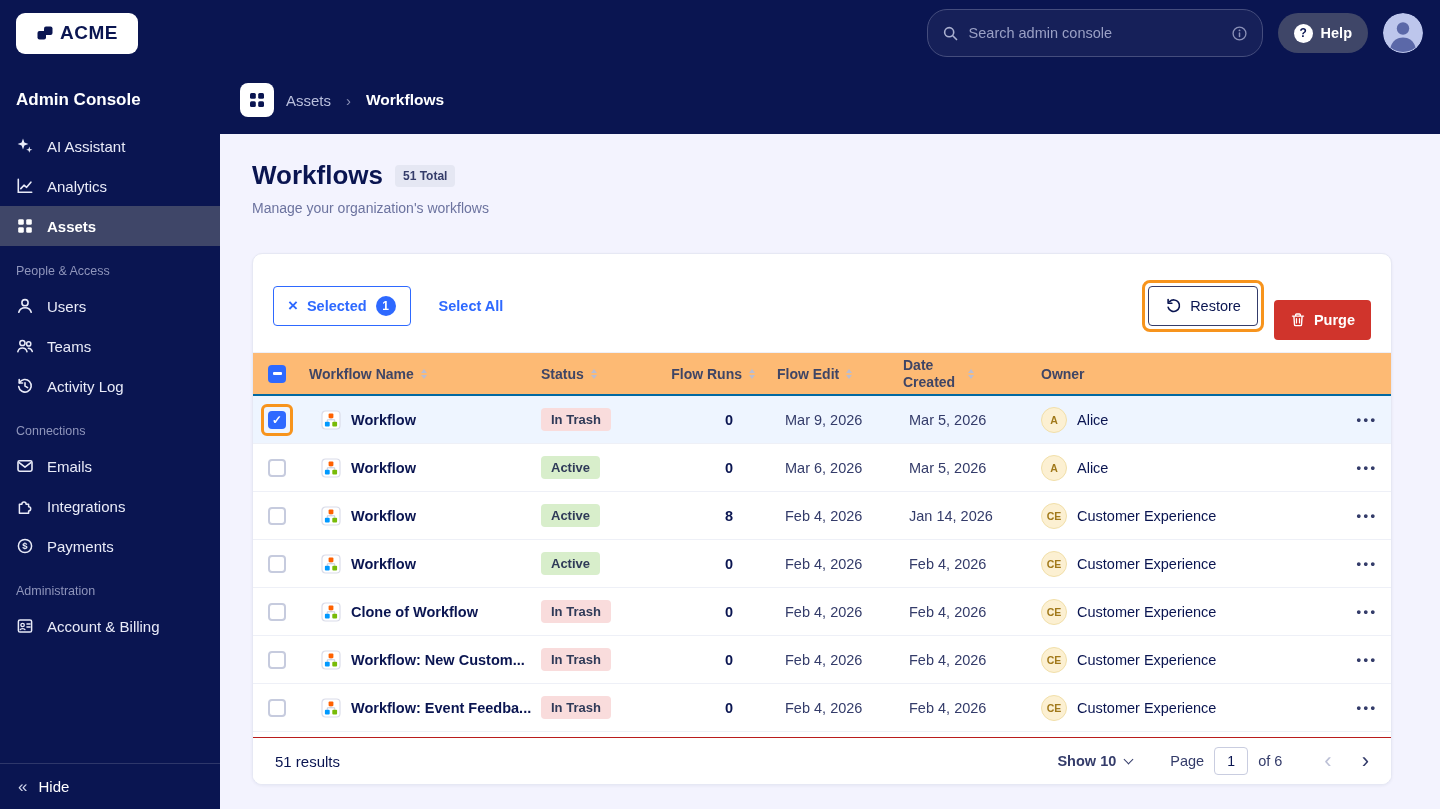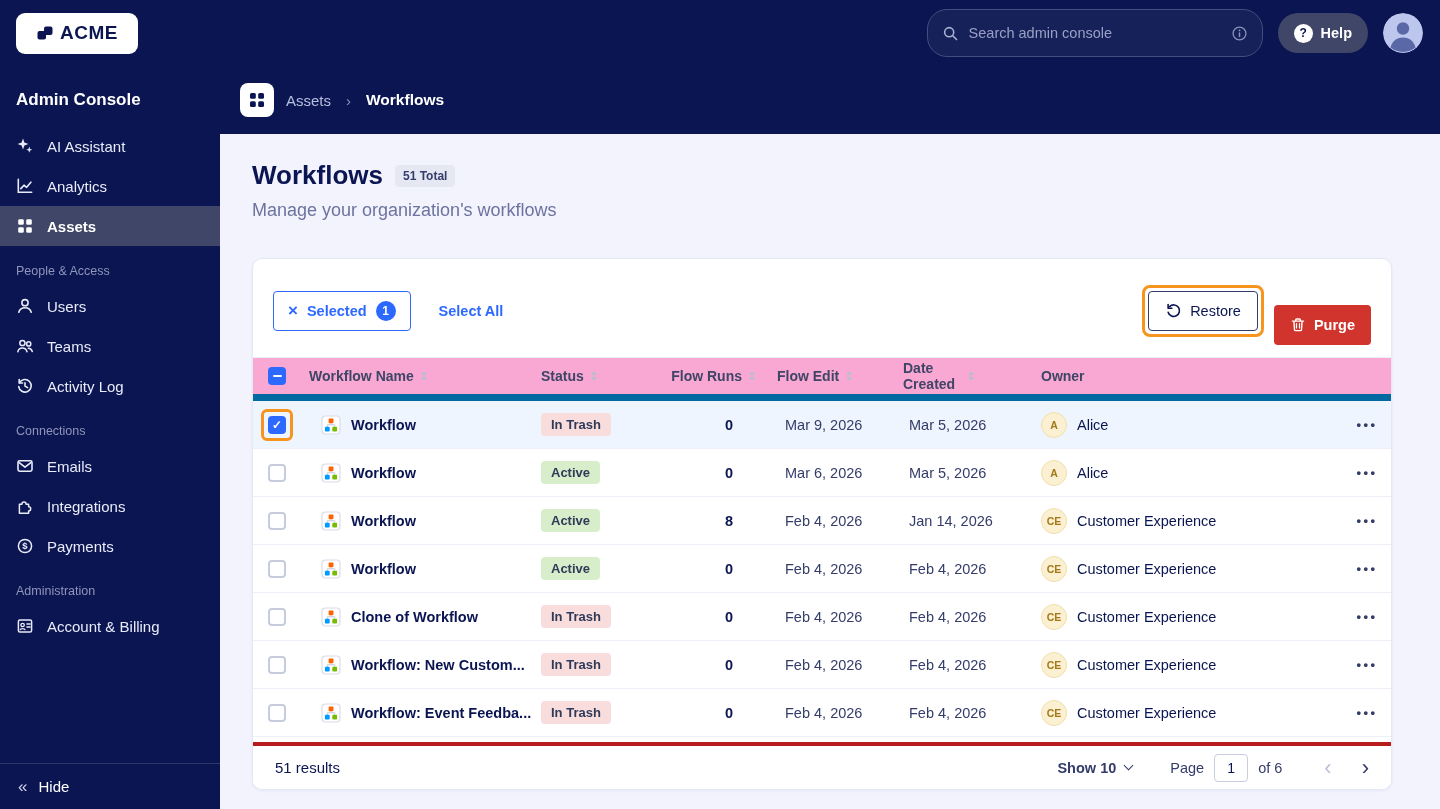--- a/index.html
+++ b/index.html
@@ -37,38 +37,38 @@
   .crumb-bar { height:68px; background:#0a1551; display:flex; align-items:center; padding:0 20px; gap:12px; flex:0 0 auto; }
   .crumb-appicon { width:34px; height:34px; background:#fff; border-radius:8px; display:flex; align-items:center; justify-content:center; }
   .crumb-parent { color:#b9bfdd; font-size:15px; }
   .crumb-sep { color:#8a90b5; font-size:15px; padding:0 3px; }
   .crumb-current { color:#fff; font-size:15.5px; font-weight:700; }
 
   .content { flex:1; padding:26px 48px 0 32px; }
   .page-title-row { display:flex; align-items:center; gap:12px; }
   .page-title { color:#0a1551; font-size:26px; font-weight:800; }
   .total-badge { background:#e5e7f3; color:#343c6a; font-size:12px; font-weight:700; padding:4px 8px; border-radius:4px; }
-  .page-subtitle { margin-top:9px; color:#6c739f; font-size:18px; }
+  .page-subtitle { margin-top:9px; color:#6c739f; font-size:14px; }
 
   
   .card { position:relative; margin-top:37px; height:532px; background:#fff; border:1px solid #e6e8f4; border-radius:10px; box-shadow:0 1px 3px rgba(20,30,80,.06); overflow:hidden; }
   .toolbar { display:flex; align-items:center; padding:17px 20px 12px; }
   .selected-btn { display:flex; align-items:center; gap:9px; height:40px; padding:0 14px; background:#fff; border:1px solid #2e69ff; border-radius:4px; }
   .sel-x { color:#2e69ff; font-size:17px; font-weight:700; line-height:1; }
   .sel-label { color:#2e69ff; font-size:14.5px; font-weight:700; }
   .sel-count { width:20px; height:20px; border-radius:50%; background:#2e69ff; color:#fff; font-size:12px; font-weight:700; display:flex; align-items:center; justify-content:center; }
   .select-all { margin-left:28px; color:#2e69ff; font-size:14.5px; font-weight:700; background:none; border:none; }
   .toolbar-right { margin-left:auto; display:flex; align-items:center; gap:10px; }
   .ann-box { border:3px solid #f7941d; border-radius:8px; padding:3px; display:inline-flex; }
   .restore-btn { display:flex; align-items:center; gap:8px; height:40px; padding:0 16px; background:#fff; border:1px solid #343c6a; border-radius:4px; color:#0a1551; font-size:14.5px; font-weight:400; }
   .purge-btn { display:flex; align-items:center; gap:8px; height:40px; padding:0 16px; background:#d0342c; border:none; border-radius:4px; color:#fff; font-size:14.5px; font-weight:700;margin-top:29px; }
 
   
   .tgrid { display:grid; grid-template-columns:48px 232px 128px 108px 126px 138px 1fr 56px; align-items:center; }
-  .thead { background:#f9a8d4; border-top:1px solid #eef0f8; border-bottom:7px solid #0369a1; height:44px; }
+  .thead { background:#fdba74; border-top:1px solid #eef0f8; border-bottom:2px solid #0369a1; height:44px; }
   .th { display:flex; align-items:center; padding-left:8px; font-size:14px; font-weight:700; color:#3f4565; }
   .th.right { justify-content:flex-end; padding-right:14px; }
   .th-text.narrow { width:58px; line-height:1.15; }
   .sort { display:inline-flex; flex-direction:column; gap:2px; margin-left:7px; }
   .sort i { width:0; height:0; border-left:3.5px solid transparent; border-right:3.5px solid transparent; display:block; }
   .sort .up { border-bottom:4px solid #b9bdd2; }
   .sort .down { border-top:4px solid #b9bdd2; }
 
   .trow { height:48px; border-bottom:1px solid #eef0f7; background:#fff; }
   .trow.selected { background:#eef5ff; }
@@ -87,21 +87,21 @@
 
   .status-badge { padding:4px 10px; border-radius:4px; font-size:13px; font-weight:700; color:#2f3a58; }
   .b-active { background:#d8eecb; }
   .b-trash { background:#f9dcdc; }
 
   .owner-av { width:26px; height:26px; border-radius:50%; background:#fcf0d2; border:1px solid #f1dfa9; color:#a1791a; font-size:10.5px; font-weight:700; display:flex; align-items:center; justify-content:center; flex:0 0 auto; }
   .owner-name { color:#0a1551; font-weight:500; white-space:nowrap; }
   .wf-ico { width:20px; height:20px; flex:0 0 auto; display:flex; }
 
   
-  .tfoot { position:absolute; left:0; right:0; bottom:0; height:47px; background:#fff; border-top:4px solid #b91c1c; display:flex; align-items:center; padding:0 22px; }
+  .tfoot { position:absolute; left:0; right:0; bottom:0; height:47px; background:#fff; border-top:1px solid #b91c1c; display:flex; align-items:center; padding:0 22px; }
   .results { color:#0a1551; font-size:15px; font-weight:500; }
   .foot-right { margin-left:auto; display:flex; align-items:center; }
   .show-ctl { display:flex; align-items:center; gap:9px; color:#343c6a; font-size:14.5px; font-weight:600; }
   .chev-down { width:7px; height:7px; border-right:1.8px solid #343c6a; border-bottom:1.8px solid #343c6a; transform:rotate(45deg); margin-top:-4px; }
   .page-label { margin-left:38px; color:#343c6a; font-size:14.5px; }
   .page-input { margin-left:10px; width:34px; height:28px; border:1px solid #c9cde0; border-radius:4px; text-align:center; font-size:14px; color:#0a1551; font-family:"Liberation Sans",sans-serif; }
   .of-label { margin-left:10px; color:#343c6a; font-size:14.5px; }
   .pg-prev { margin-left:42px; color:#bcc0d6; font-size:22px; line-height:1; background:none; border:none; }
   .pg-next { margin-left:30px; color:#343c6a; font-size:22px; line-height:1; background:none; border:none; }
 </style>

